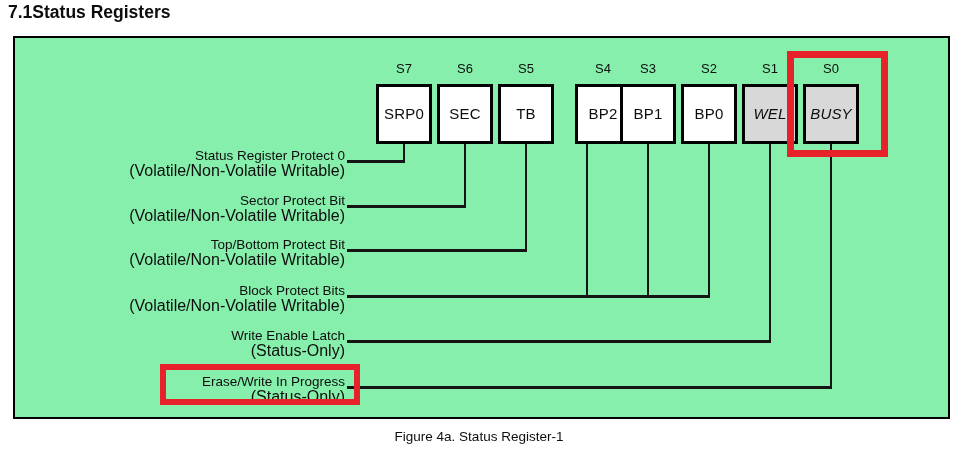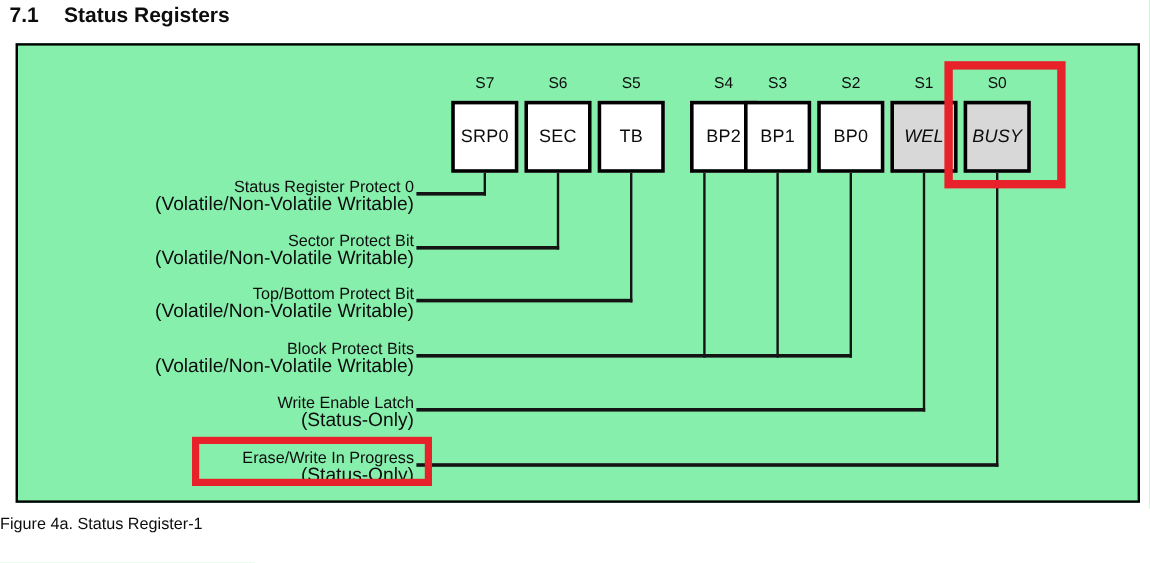--- a/index.html
+++ b/index.html
@@ -3,21 +3,21 @@
 <meta charset="utf-8">
 <style>
   html,body{margin:0;padding:0;}
   body{
     width:958px;height:469px;position:relative;background:#ffffff;
     font-family:"Liberation Sans","DejaVu Sans",sans-serif;color:#111;
     overflow:hidden;
   }
   
   .heading{position:absolute;left:8px;top:2px;font-size:17.5px;font-weight:bold;color:#0d0d0d;}
-  .h-num{display:inline-block;margin-right:21px;}
+  .h-num{display:inline-block;}
   
   .figure{
     position:absolute;left:13px;top:36px;width:937px;height:383px;
     border:2px solid #000;box-sizing:border-box;background:#86efac;
   }
   
   .bit-col{position:absolute;top:20px;width:56px;text-align:center;}
   .bit-pos{font-size:13px;height:26px;line-height:22px;color:#0d0d0d;}
   .bit-box{
     width:56px;height:60px;box-sizing:border-box;border:3px solid #000;background:#fff;
@@ -29,21 +29,21 @@
   .hline{position:absolute;height:3px;background:#141414;}
   
   .anno{position:absolute;left:0;width:330px;text-align:right;}
   .anno-main{font-size:13.5px;line-height:15px;color:#0d0d0d;}
   .anno-sub{font-size:16px;line-height:15px;color:#0d0d0d;}
   
   .hl{position:absolute;border-style:solid;border-color:#e8222a;box-sizing:border-box;background:transparent;}
   
   .caption{
     position:absolute;left:0;top:429px;width:958px;box-sizing:border-box;
-    text-align:left;font-size:13.5px;color:#0d0d0d;
+    text-align:center;font-size:13.5px;color:#0d0d0d;
   }
 </style>
 </head>
 <body>
 
 <div class="heading">
   <span class="h-num">7.1</span><span class="h-title">Status Registers</span>
 </div>
 
 <div class="figure">

